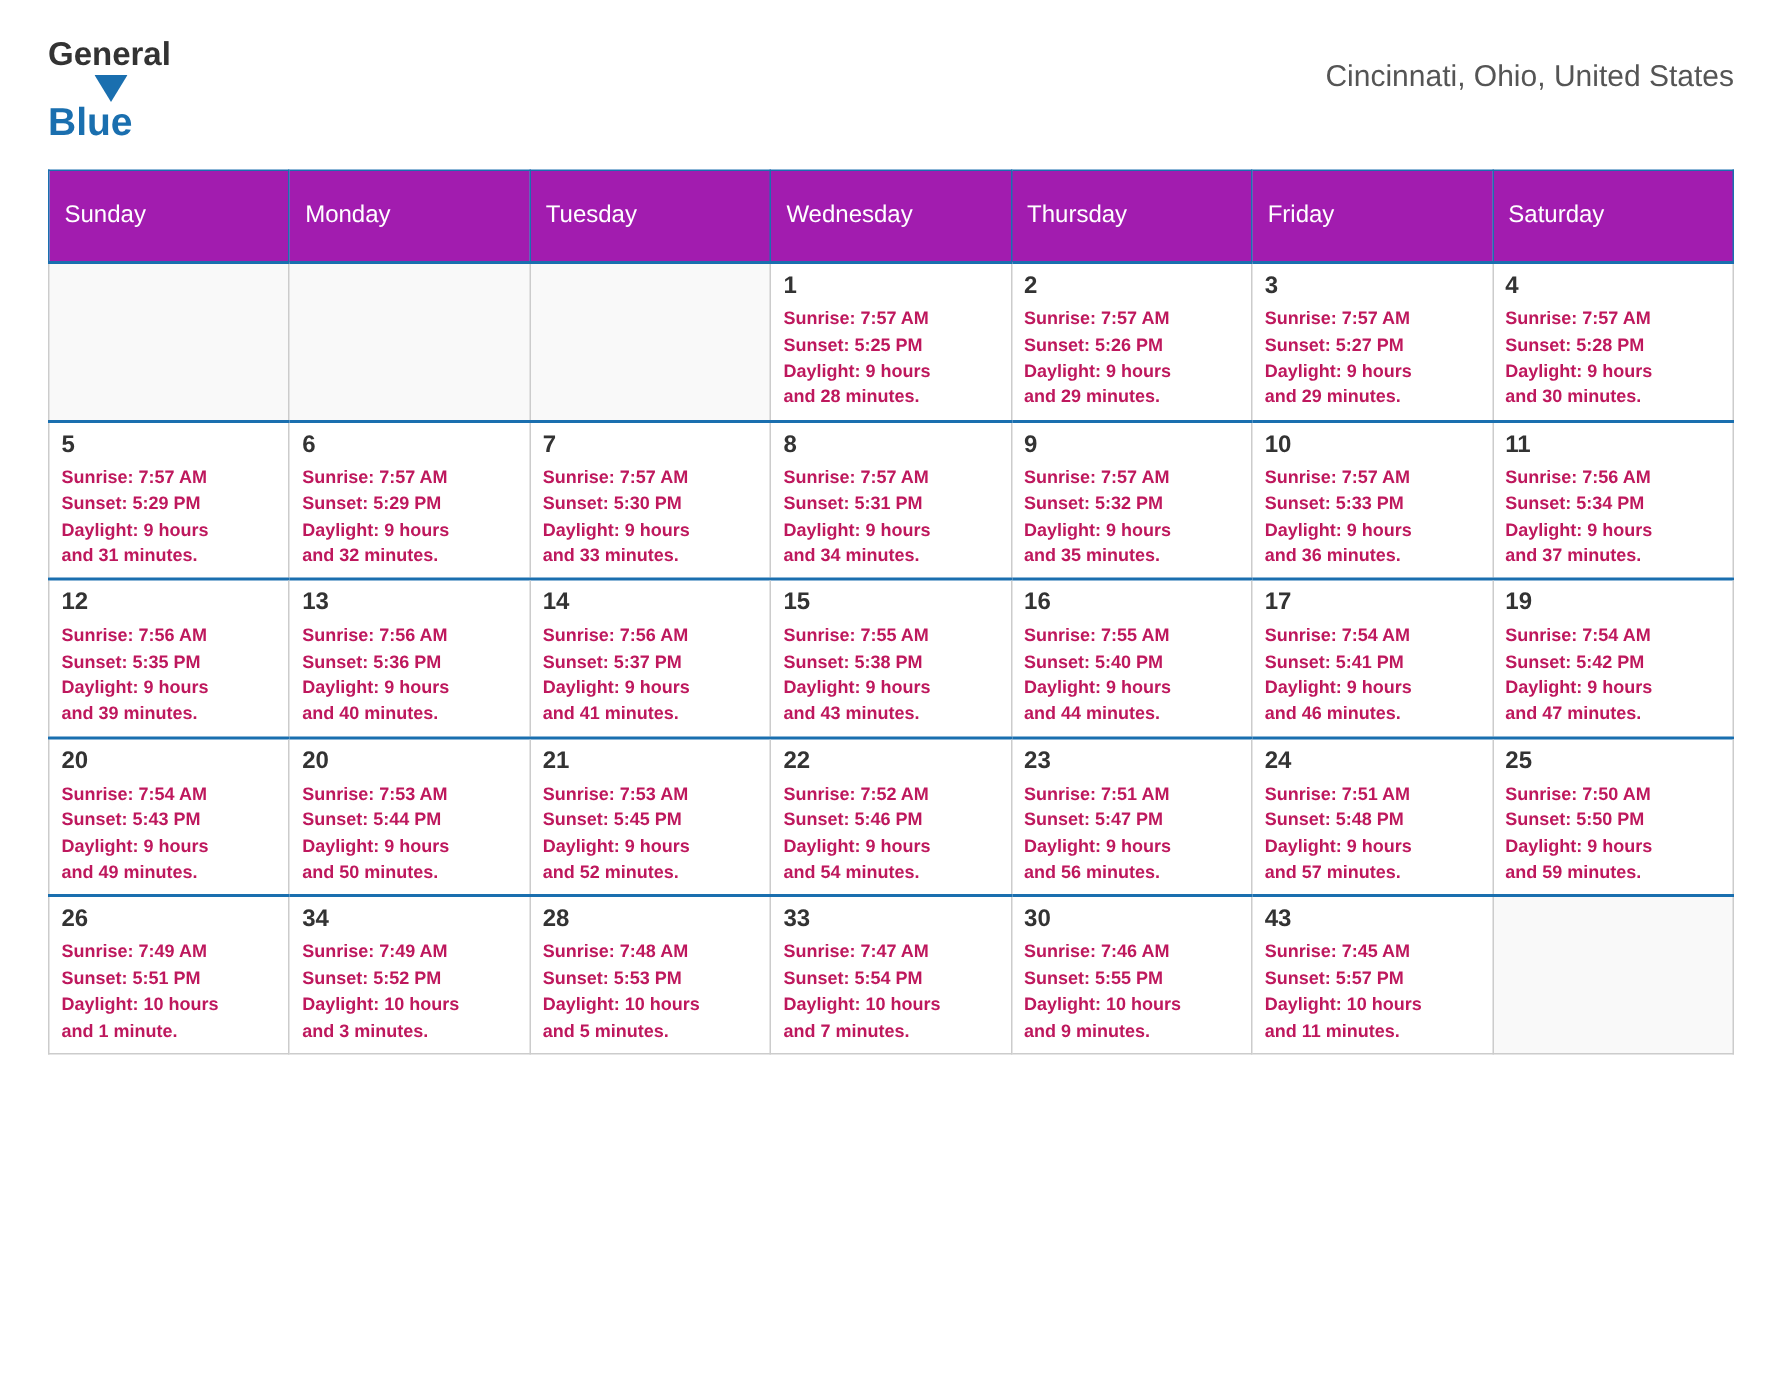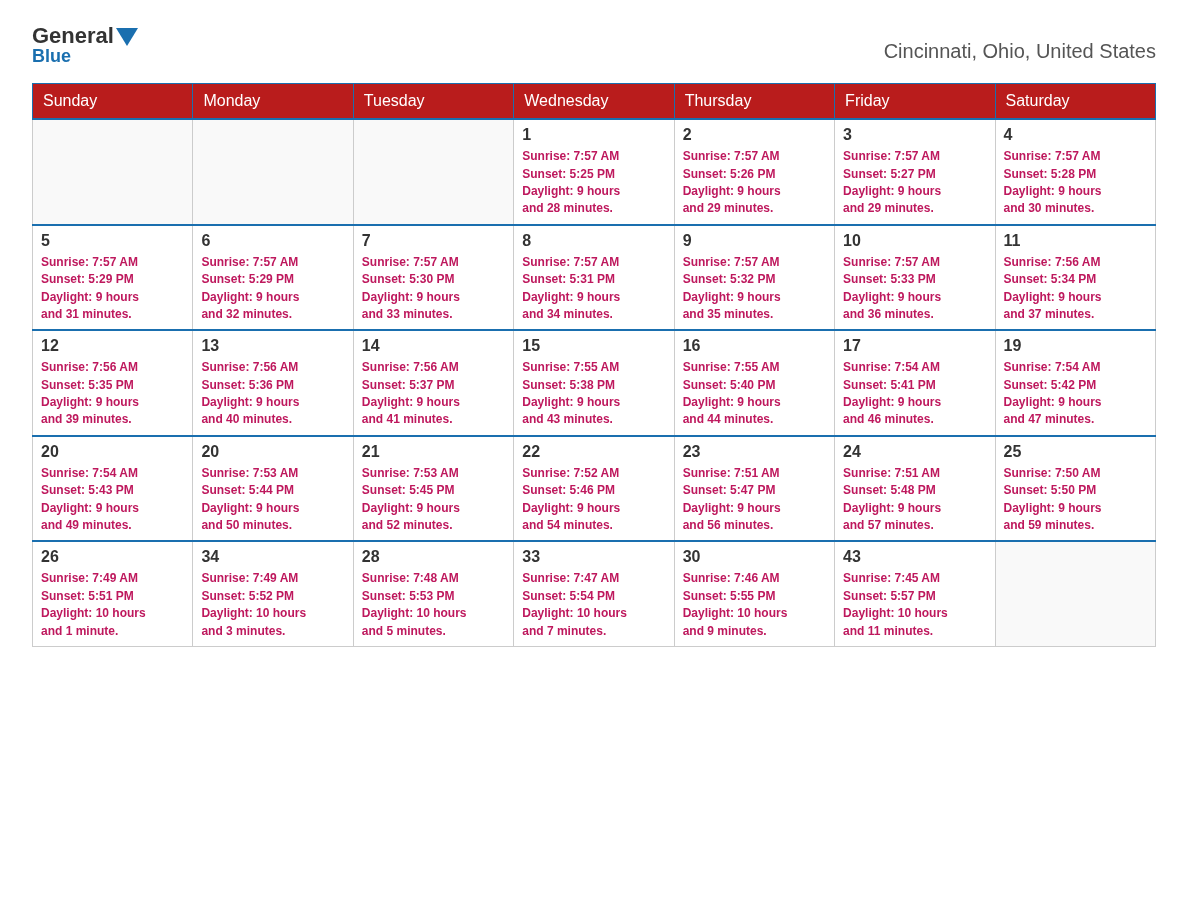--- a/index.html
+++ b/index.html
@@ -21,45 +21,45 @@
       display: flex;
       flex-direction: column;
       align-items: flex-start;
     }
     .logo-text {
       font-size: 22px;
       font-weight: bold;
       color: #333;
       line-height: 1.1;
     }
-    .logo-line1 { display: flex; align-items: center; }
-    .logo-line2 { color: #1a6faf; font-size: 18px; font-weight: bold; margin-top: -2px; }
+    .logo-line1 { display: flex; align-items: center; flex-direction: column; }
+    .logo-line2 { color: #1a6faf; font-size: 26px; font-weight: bold; margin-top: -2px; }
     .title-block { text-align: right; }
     .month-title {
       font-size: 52px;
       font-weight: bold;
       color: #333;
       line-height: 1.1;
     }
     .location {
       font-size: 20px;
       color: #555;
       margin-top: 16px;
     }
     .calendar {
       width: 100%;
       border-collapse: collapse;
       margin-top: 4px;
     }
     .calendar th {
-      background-color: #b91c1c;
+      background-color: #a21caf;
       color: #fff;
       font-size: 16px;
       font-weight: normal;
-      padding: 8px 10px;
+      padding: 21px 10px;
       text-align: left;
       border: 1px solid #1a6faf;
     }
     .calendar td {
       vertical-align: top;
       padding: 6px 8px;
       border: 1px solid #ccc;
       border-top: 2px solid #1a6faf;
       font-size: 13px;
       width: 14.28%;

